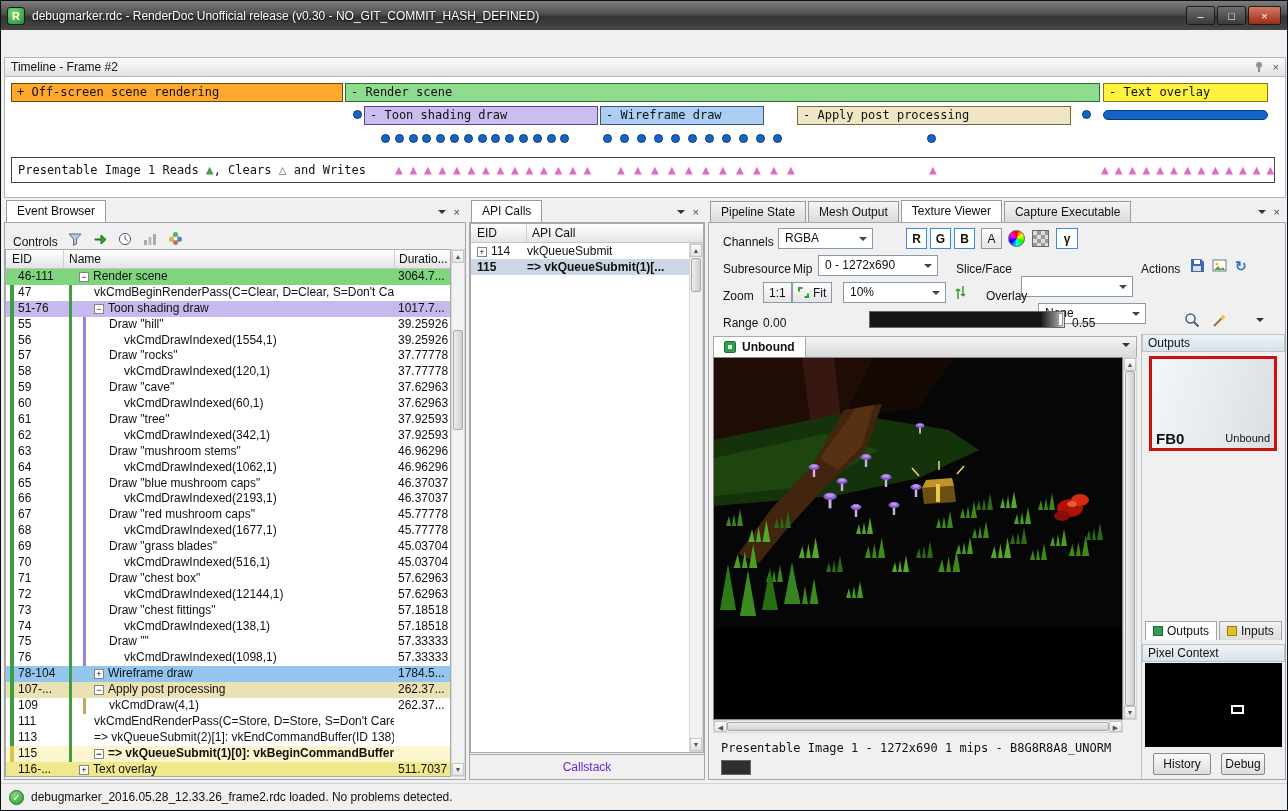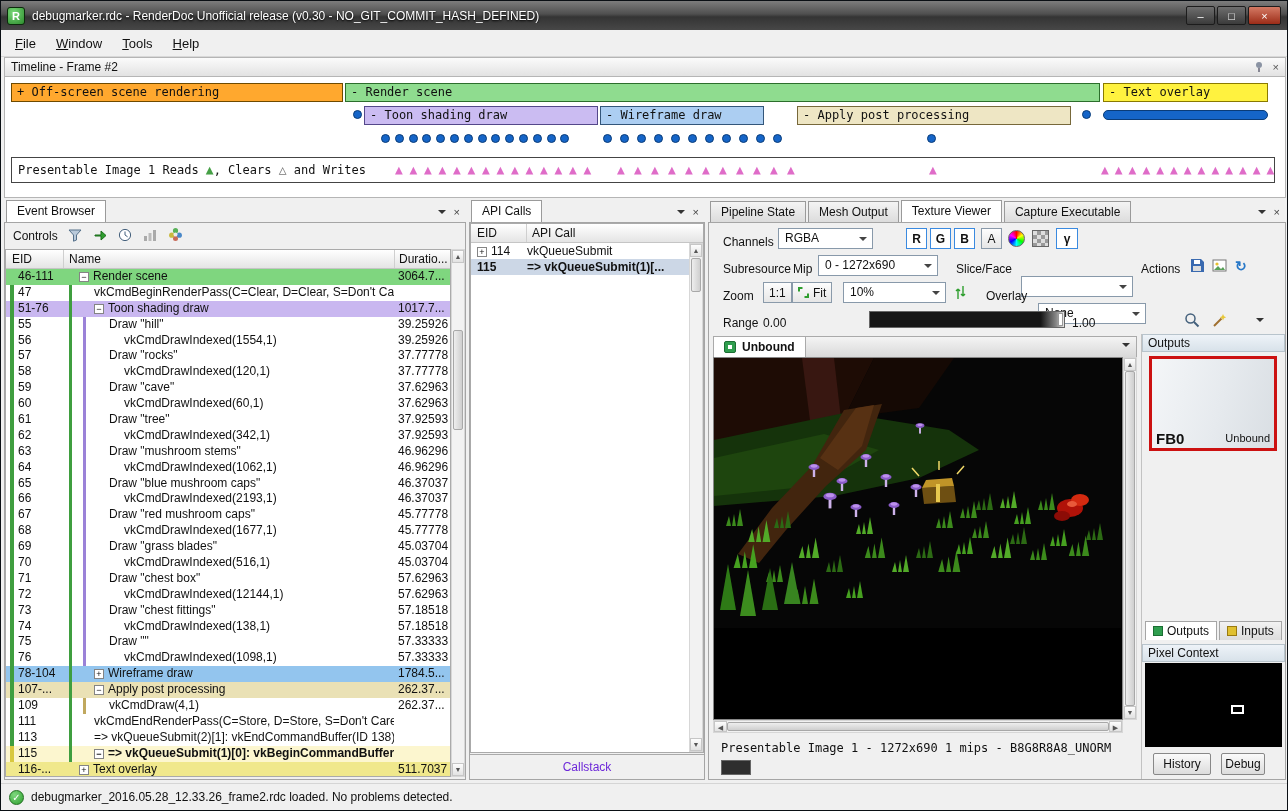--- a/index.html
+++ b/index.html
@@ -48,21 +48,21 @@
   .panel-frame{position:absolute;left:0;right:0;top:22px;bottom:0;border:1px solid #a5a5a5;pointer-events:none}
   .tabbar{position:relative;height:22px;display:flex;align-items:flex-end;background:#f0f0f0}
   .tab{height:21px;padding:3px 10px;font-size:12px;white-space:nowrap;margin-left:2px;
     background:linear-gradient(#f4f4f4,#dcdcdc);border:1px solid #9a9a9a;border-bottom:none}
   .tab.active{background:#fff;font-weight:normal;height:22px}
   .tb-icons{margin-left:auto;display:flex;align-items:center;gap:8px;padding:0 6px 4px 0;color:#444;font-size:11px}
   .caret{width:0;height:0;border:4px solid transparent;border-top-color:#333;display:inline-block;margin-top:4px}
 
   
   #event-panel{left:3px;top:199px;width:462px;height:580px}
-  .eb-toolbar{position:absolute;top:23px;left:1px;right:1px;height:26px;display:flex;align-items:center;
+  .eb-toolbar{position:absolute;top:23px;left:1px;right:1px;height:26px;display:flex;align-items:flex-end;
     gap:10px;padding:0 8px;font-size:12px}
   .eb-grid{position:absolute;top:49px;left:1px;right:15px;bottom:3px;background:#fff;border:1px solid #aaa;overflow:hidden}
   .gridhead{height:19px;display:flex;font-size:12px;line-height:18px;
     background:linear-gradient(#ffffff,#e4e4e4);border-bottom:1px solid #c5c5c5;white-space:nowrap}
   .gh-eid{width:58px;padding-left:6px;border-right:1px solid #cfcfcf}
   .gh-name{flex:1;padding-left:5px}
   .gh-dur{width:56px;padding-left:4px;border-left:1px solid #cfcfcf;overflow:hidden}
   .erows{position:absolute;top:19px;left:0;right:0;bottom:0;overflow:hidden}
   .erow{height:15.9px;display:flex;font-size:12px;line-height:15.5px;white-space:nowrap}
   .erow .eid{width:58px;position:relative;padding-left:12px;overflow:hidden}
@@ -165,26 +165,20 @@
 <div id="win">
 
   <div class="titlebar">
     <div class="app-icon">R</div>
     <div class="title-text">debugmarker.rdc - RenderDoc Unofficial release (v0.30 - NO_GIT_COMMIT_HASH_DEFINED)</div>
     <div class="win-btn">–</div>
     <div class="win-btn">□</div>
     <div class="win-btn close">×</div>
   </div>
 
-  <div class="menubar">
-      <div class="menu-item">File</div>
-      <div class="menu-item">Window</div>
-      <div class="menu-item">Tools</div>
-      <div class="menu-item">Help</div>
-    </div>
 
   <div class="timeline panel">
     <div class="tl-header">
       <span>Timeline - Frame #2</span>
       <span class="sp"></span>
       <span class="hdr-ic">
         <svg width="11" height="11">
             <circle cx="5" cy="4" r="3" fill="#8a93a3"></circle>
             <path d="M5 7v4" stroke="#667" stroke-width="1.5"></path>
           </svg>
@@ -563,21 +557,21 @@
           <span>None</span>
         </div>
     </div>
 
     <div class="trow" style="top:108px">
       <span class="titem" style="left:15px;top:4px">Range</span>
       <span class="titem" style="left:55px;top:4px">0.00</span>
       <div class="range-track" style="left:161px;width:196px">
           <i></i>
         </div>
-      <span class="titem" style="left:364px;top:4px">1.00</span>
+      <span class="titem" style="left:364px;top:4px">0.55</span>
       <span class="titem" style="left:476px">
         <svg width="16" height="16">
             <circle cx="6.5" cy="6.5" r="4.5" fill="none" stroke="#44607c" stroke-width="1.5"></circle>
             <path d="M10 10l4.5 4.5" stroke="#44607c" stroke-width="2"></path>
           </svg>
         </span>
       <span class="titem" style="left:504px">
         <svg width="16" height="16">
             <path d="M2 14L9.5 6.5" stroke="#a07030" stroke-width="2"></path>
             <path d="M11 2l1 2.2 2.2 1-2.2 1-1 2.2-1-2.2-2.2-1 2.2-1z" fill="#e8c838"></path>

